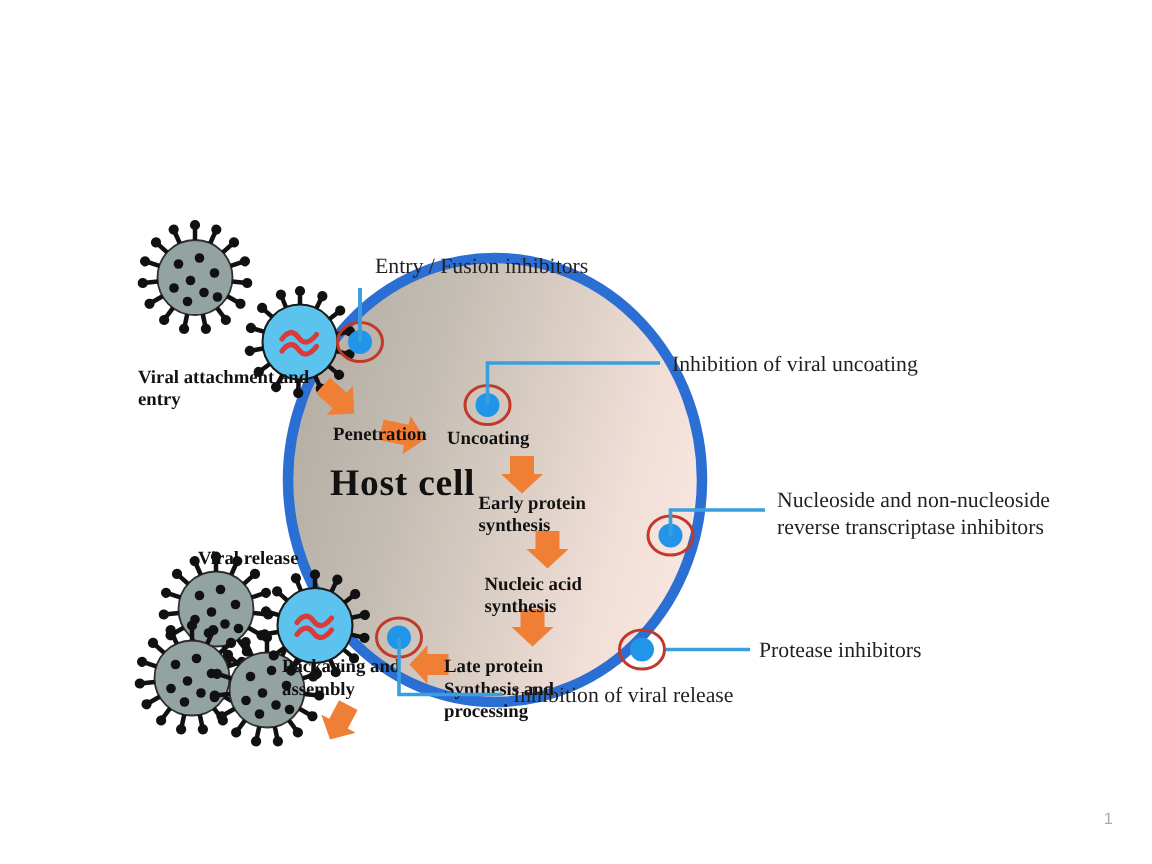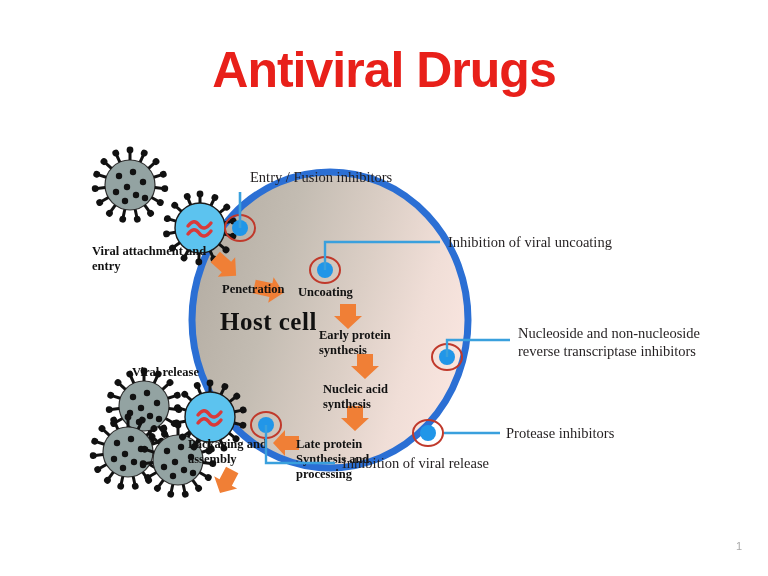--- a/index.html
+++ b/index.html
@@ -30,21 +30,20 @@
     position:absolute;right:26px;bottom:24px;
     font-family:"Liberation Sans",sans-serif;
     font-size:11px;color:#a9a9a9;
   }
 </style>
 </head>
 <body>
 
 <div id="slide">
 
-  <div id="title">Antiviral Drugs</div>
 
   <div id="figure">
     <svg id="figsvg" viewBox="0 0 680 390" xmlns="http://www.w3.org/2000/svg">
       <defs>
         <linearGradient id="cellgrad" x1="0" y1="0.35" x2="1" y2="0.65">
           <stop offset="0%" stop-color="#b5aea4"></stop>
           <stop offset="28%" stop-color="#c3bcb2"></stop>
           <stop offset="58%" stop-color="#dccfc6"></stop>
           <stop offset="80%" stop-color="#f0ded7"></stop>
           <stop offset="100%" stop-color="#fae6e0"></stop>

